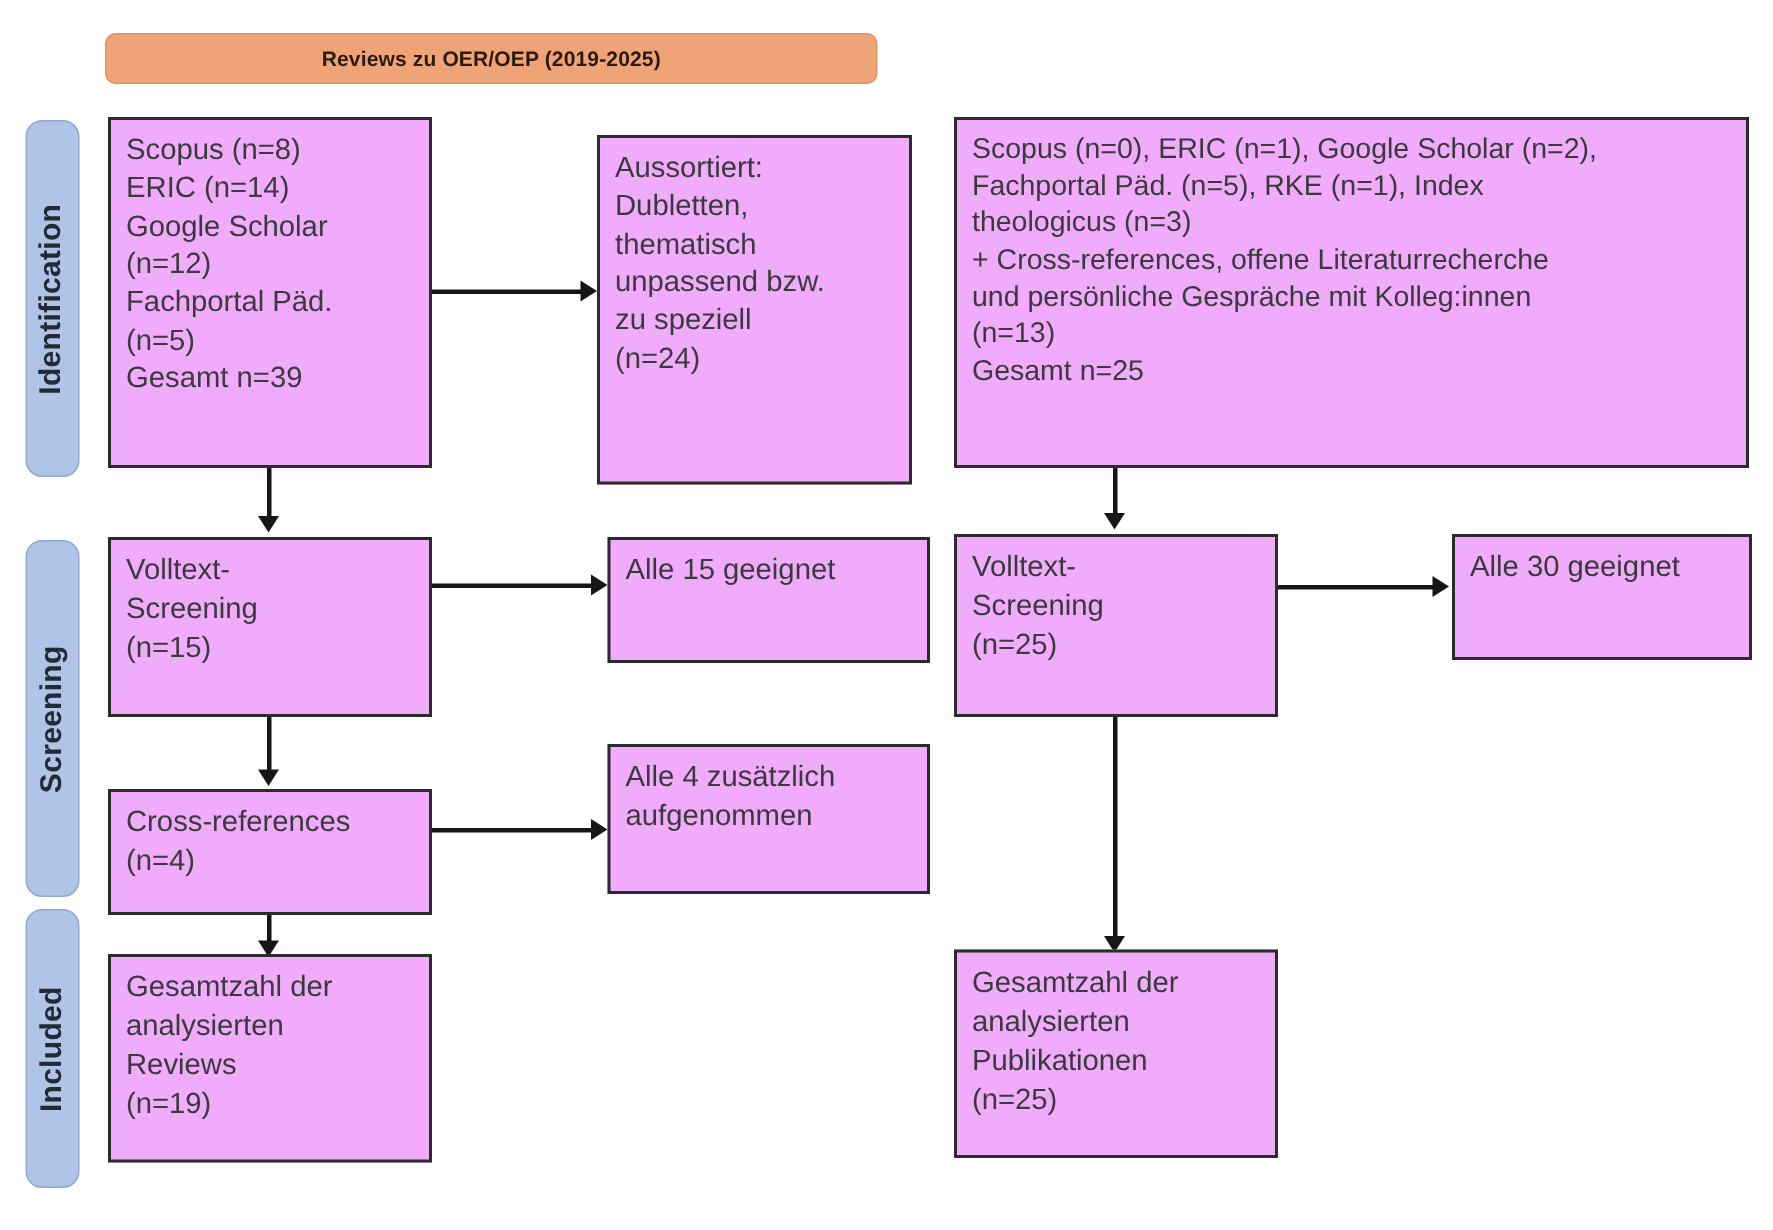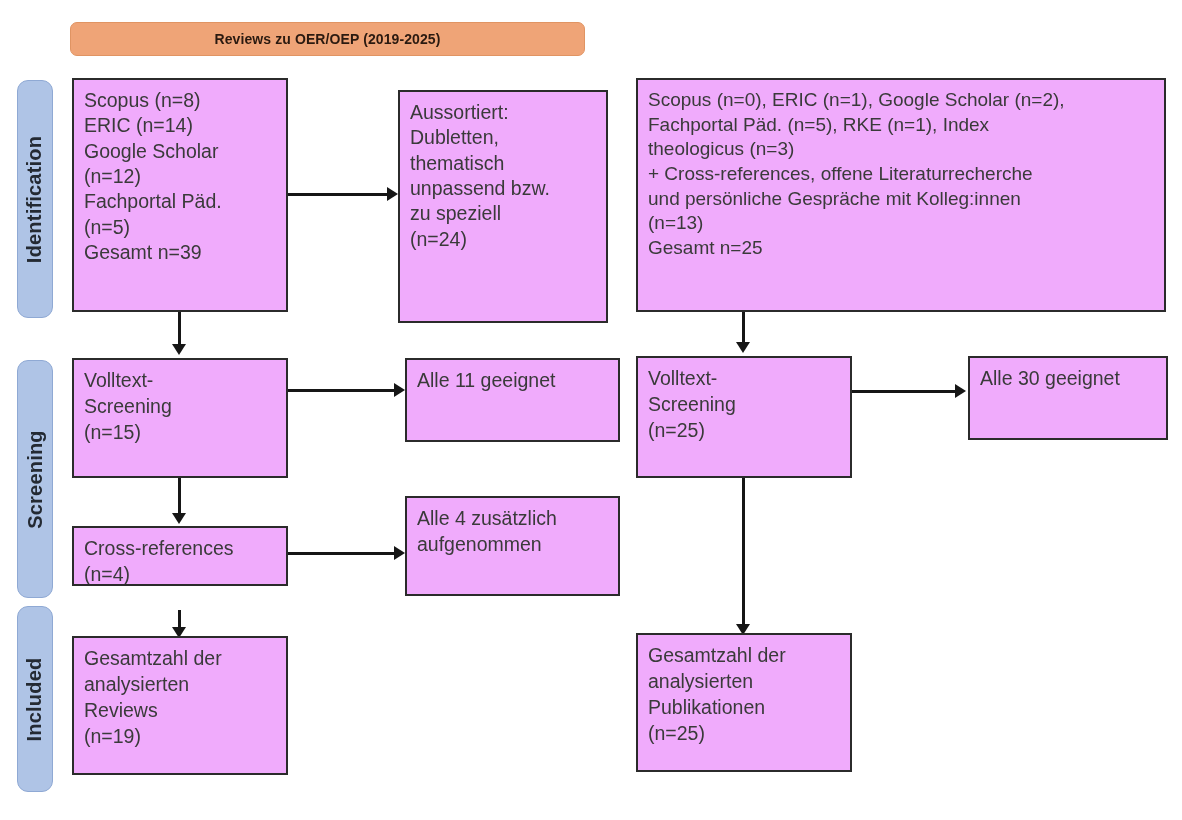--- a/index.html
+++ b/index.html
@@ -129,29 +129,29 @@
   <div class="conn-h" style="left:288px; top:193px; width:100px;"></div>
   <div class="arrow-right" style="left:387px; top:187px;"></div>
 
   <div class="conn-v" style="left:178px; top:312px; height:34px;"></div>
   <div class="arrow-down" style="left:172px; top:344px;"></div>
 
   <div class="flow-box" style="left:72px; top:358px; width:216px; height:120px;">Volltext-
 Screening
 (n=15)</div>
 
-  <div class="flow-box" style="left:405px; top:358px; width:215px; height:84px;">Alle 11 geeignet</div>
+  <div class="flow-box" style="left:405px; top:358px; width:215px; height:84px;">Alle 15 geeignet</div>
 
   <div class="conn-h" style="left:288px; top:389px; width:108px;"></div>
   <div class="arrow-right" style="left:394px; top:383px;"></div>
 
   <div class="conn-v" style="left:178px; top:478px; height:37px;"></div>
   <div class="arrow-down" style="left:172px; top:513px;"></div>
 
-  <div class="flow-box" style="left:72px; top:526px; width:216px; height:60px;">Cross-references
+  <div class="flow-box" style="left:72px; top:526px; width:216px; height:84px;">Cross-references
 (n=4)</div>
 
   <div class="flow-box" style="left:405px; top:496px; width:215px; height:100px;">Alle 4 zusätzlich
 aufgenommen</div>
 
   <div class="conn-h" style="left:288px; top:552px; width:108px;"></div>
   <div class="arrow-right" style="left:394px; top:546px;"></div>
 
   <div class="conn-v" style="left:178px; top:610px; height:22px;"></div>
   <div class="arrow-down" style="left:172px; top:627px;"></div>

